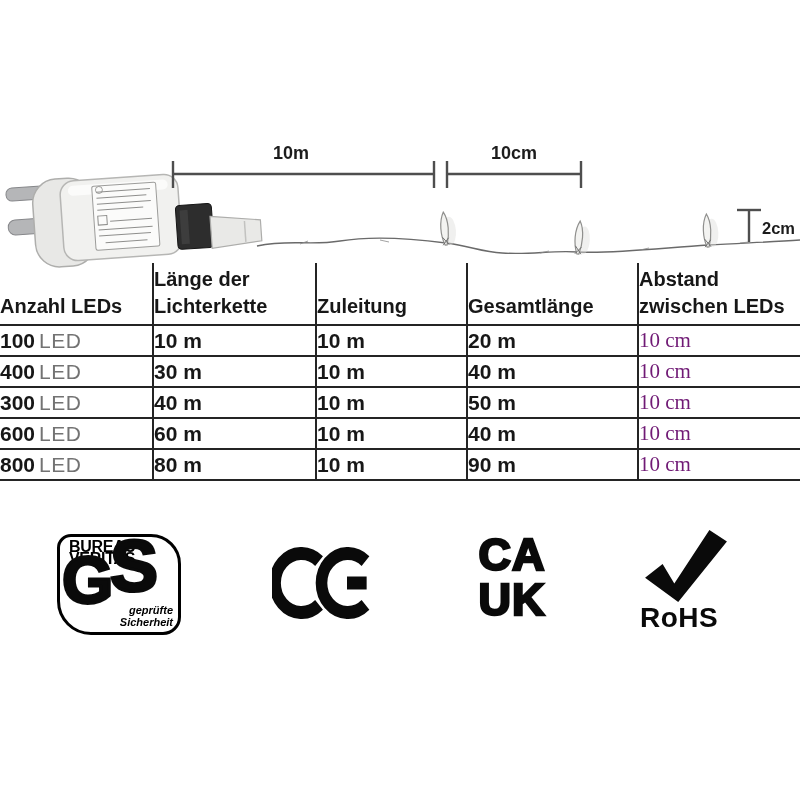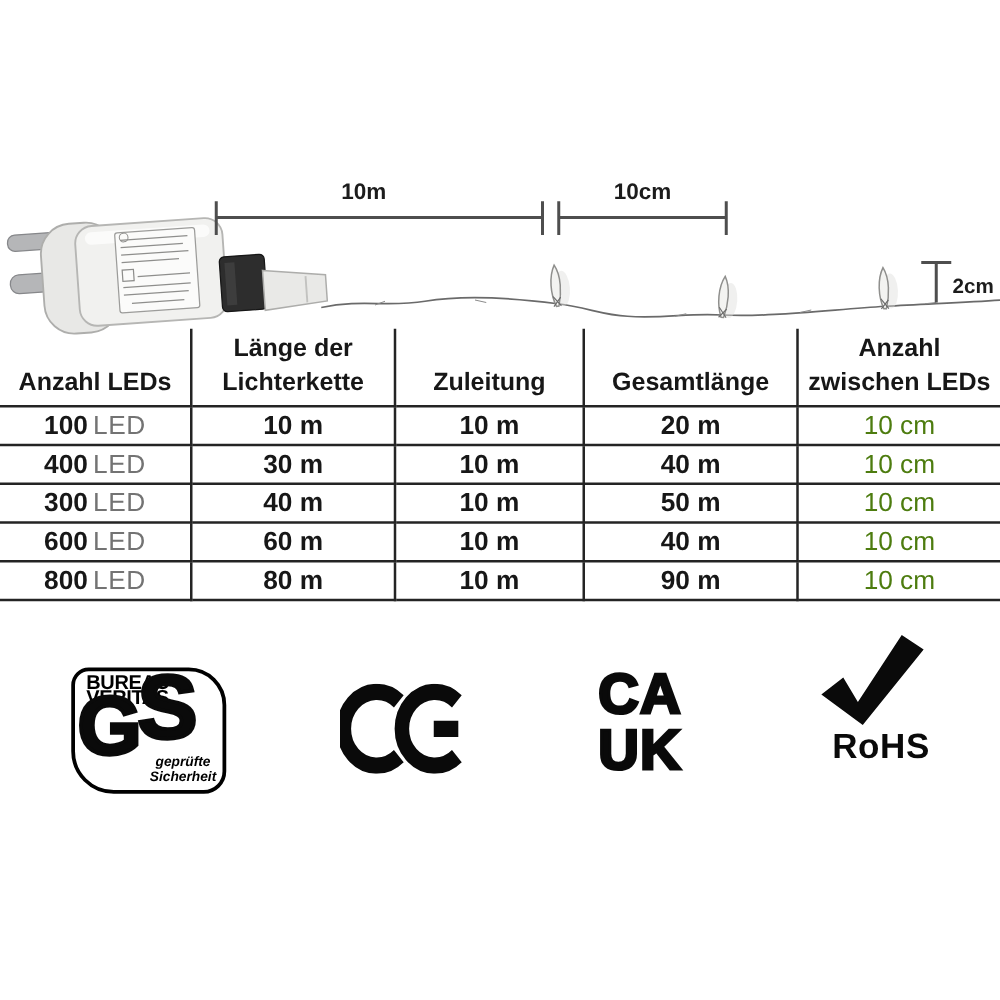--- a/index.html
+++ b/index.html
@@ -4,53 +4,53 @@
 <style>
   html,body{margin:0;padding:0;background:#ffffff;}
   body{width:800px;height:800px;overflow:hidden;font-family:"Liberation Sans",sans-serif;}
   .canvas{position:relative;width:688px;height:800px;background:#ffffff;}
 
   
   .diagram{position:absolute;left:0;top:0;width:800px;height:270px;}
 
   
   .spec-table{position:absolute;left:0;top:263px;width:800px;border-collapse:collapse;table-layout:fixed;}
-  .spec-table th,.spec-table td{padding:0;text-align:center;color:#171717;overflow:hidden;}
+  .spec-table th,.spec-table td{padding:0;text-align:left;color:#171717;overflow:hidden;}
   .spec-table thead th{
     height:57px;vertical-align:bottom;padding-bottom:4px;
     font-size:20px;font-weight:bold;line-height:27px;
     border-bottom:2px solid #242424;border-right:2px solid #242424;
   }
   .spec-table thead th:last-child{border-right:none;}
   .spec-table tbody td{
     height:29px;font-size:21px;font-weight:bold;
     border-bottom:2px solid #242424;border-right:2px solid #242424;
   }
-  .spec-table tbody td:last-child{border-right:none;font-weight:normal;color:#4d7c0f;}
+  .spec-table tbody td:last-child{border-right:none;font-weight:normal;color:#701a75;font-family:Liberation Serif, serif;}
   .led-suffix{font-weight:normal;margin-left:4px;letter-spacing:0.5px;color:#737373;}
 
   
   .gs-box{position:absolute;left:57px;top:534px;width:118px;height:95px;
     border:3px solid #000;border-radius:14px 30px 18px 34px;background:#fff;}
   .gs-bureau{position:absolute;left:9px;top:4px;font-size:16px;font-weight:bold;
     line-height:12px;color:#000;letter-spacing:-0.3px;}
   .gs-g{position:absolute;left:2px;top:10px;font-size:66px;line-height:66px;font-weight:bold;
     color:#0a0a0a;-webkit-text-stroke:3px #0a0a0a;}
   .gs-s{position:absolute;left:50px;top:-7px;font-size:72px;line-height:72px;font-weight:bold;
     color:#0a0a0a;-webkit-text-stroke:3px #0a0a0a;}
   .gs-gepruefte{position:absolute;right:5px;bottom:4px;font-size:11px;font-weight:bold;
-    font-style:italic;line-height:12px;color:#000;text-align:center;}
+    font-style:italic;line-height:12px;color:#000;text-align:right;}
 
   .ce-mark{position:absolute;left:272px;top:547px;}
 
   .ukca-mark{position:absolute;left:462px;top:532px;width:100px;text-align:center;
     font-size:45px;font-weight:bold;line-height:45px;color:#0a0a0a;
     -webkit-text-stroke:2.5px #0a0a0a;letter-spacing:1px;}
 
-  .rohs-mark{position:absolute;left:640px;top:505px;width:104px;text-align:right;}
+  .rohs-mark{position:absolute;left:640px;top:527px;width:104px;text-align:left;}
   .rohs-label{font-size:28px;font-weight:bold;color:#0a0a0a;line-height:26px;
     letter-spacing:0.5px;margin-top:-2px;}
 </style>
 </head>
 <body>
 
 <div class="canvas">
 
   <svg class="diagram" viewBox="0 0 800 270" xmlns="http://www.w3.org/2000/svg">
 
@@ -139,21 +139,21 @@
     <thead>
       <tr>
         <th><span>Anzahl LEDs</span></th>
         <th>
           <div>Länge der</div>
           <div>Lichterkette</div>
         </th>
         <th><span>Zuleitung</span></th>
         <th><span>Gesamtlänge</span></th>
         <th>
-          <div>Anzahl</div>
+          <div>Abstand</div>
           <div>zwischen LEDs</div>
         </th>
       </tr>
     </thead>
     <tbody>
       <tr>
         <td><span>100</span><span class="led-suffix">LED</span></td>
         <td>10 m</td>
         <td>10 m</td>
         <td>20 m</td>

